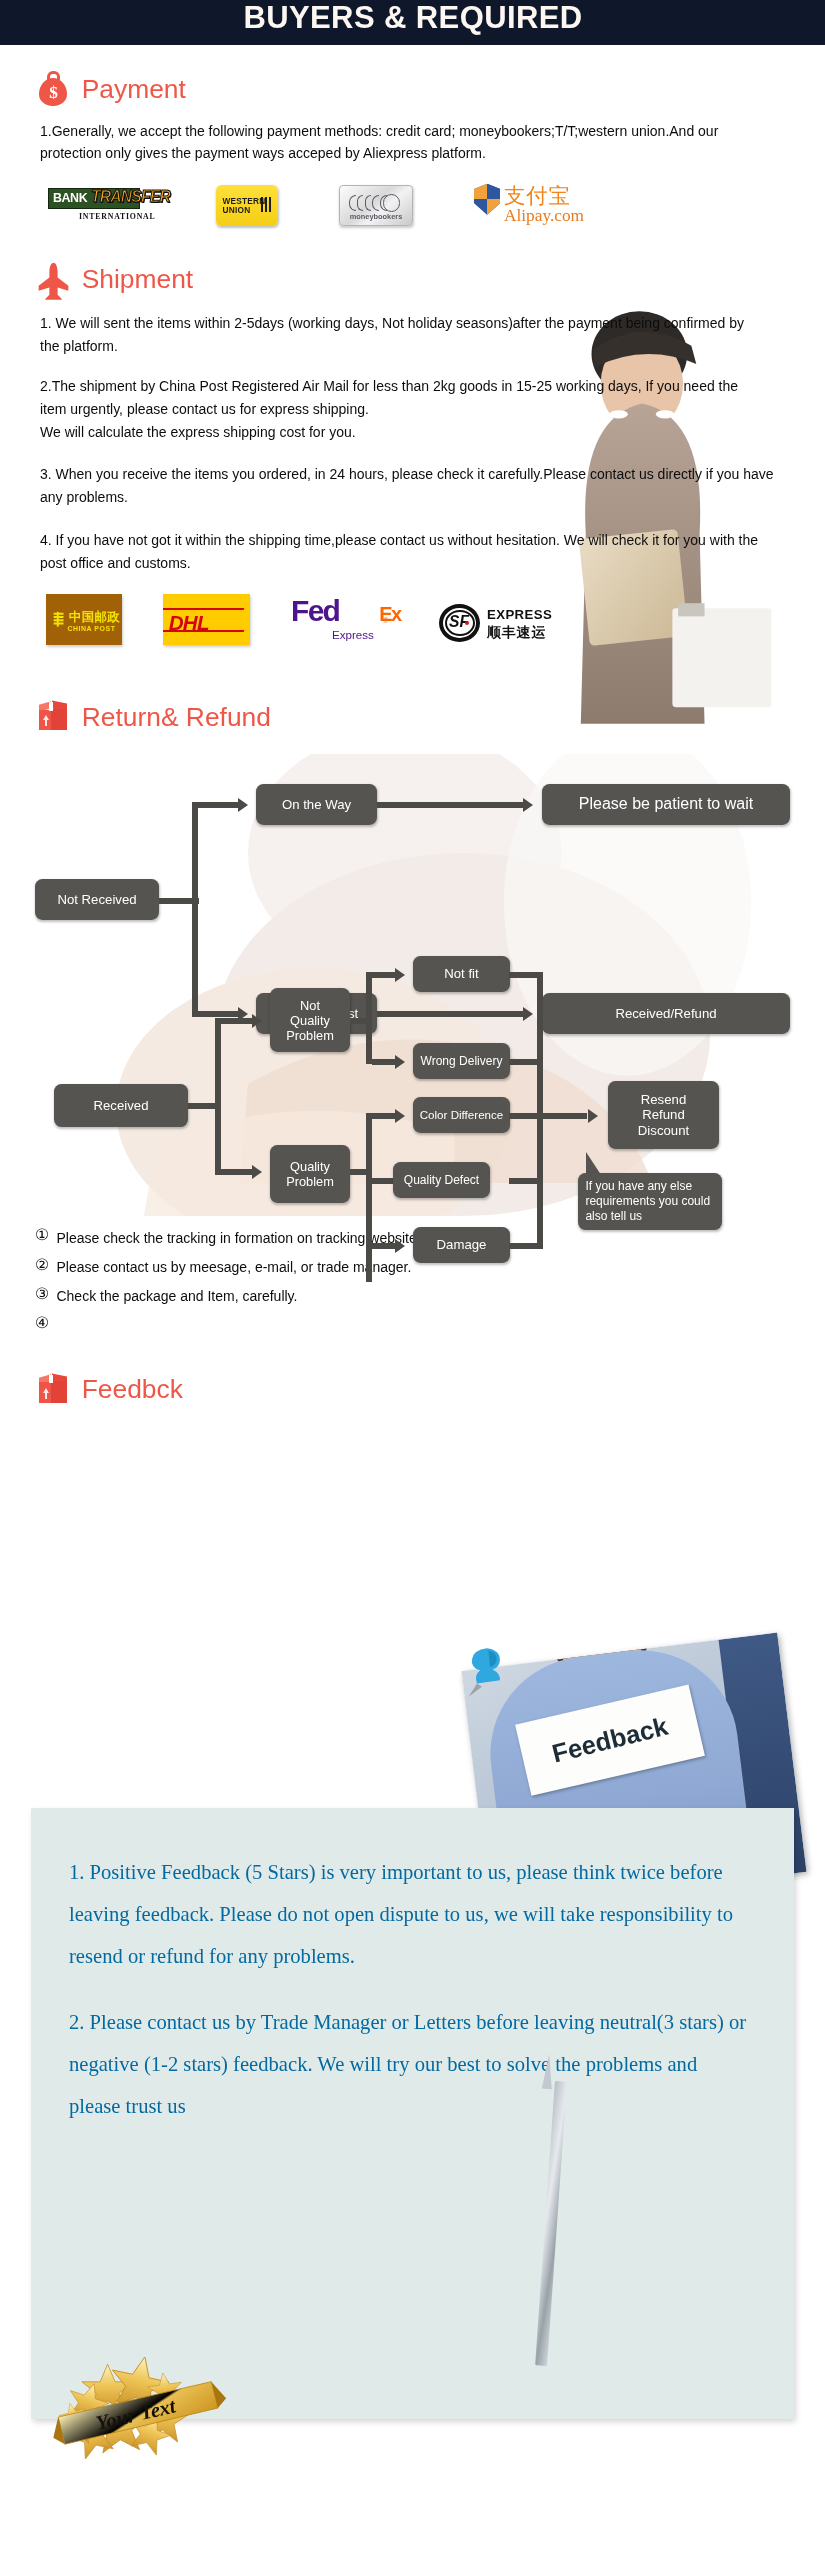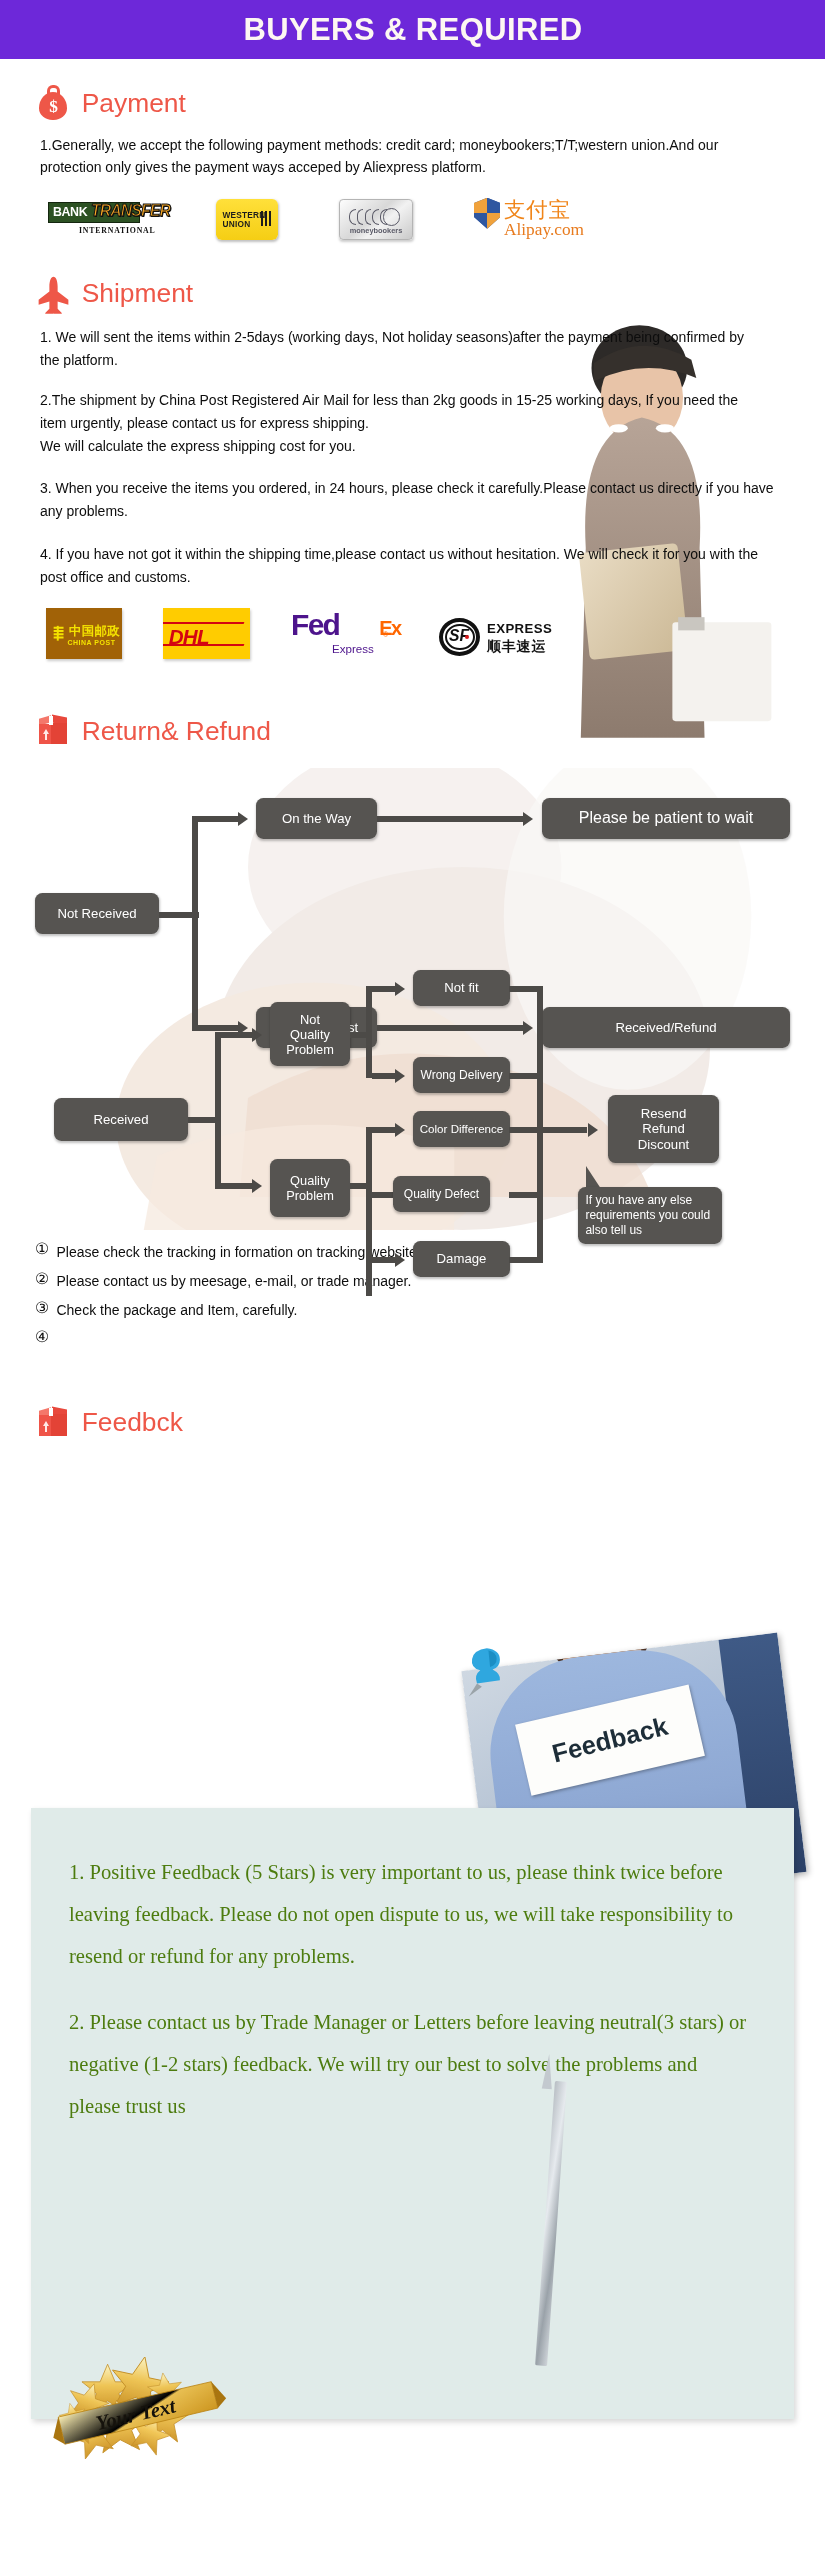--- a/index.html
+++ b/index.html
@@ -6,24 +6,24 @@
   html, body {
     width: 826px;
     background: #ffffff;
     font-family: "Liberation Sans", sans-serif;
   }
   body { width: 826px; height: 2576px; position: relative; overflow: hidden; }
 
   
   .header-banner {
     width: 826px;
-    height: 59px;
-    background: #6d28d9;
+    height: 45px;
+    background: #0f172a;
     display: flex;
-    align-items: center;
+    align-items: flex-start;
     justify-content: center;
   }
   .header-title {
     color: #fdf7f2;
     font-size: 31px;
     font-weight: bold;
     letter-spacing: 0.4px;
     font-family: "Liberation Sans", sans-serif;
   }
 
@@ -285,21 +285,21 @@
     font-size: 10px; margin-top: 2.5px; font-family: "Liberation Sans", sans-serif;
   }
 
   
   .feedback-panel {
     position: absolute; left: 31px; top: 1808px; width: 763px; height: 611px;
     background: #e0ebe9; box-shadow: 1.7px 2.5px 5.8px rgba(0,0,0,.16);
   }
   .fb-text {
     font-family: "Liberation Serif", serif; font-size: 20.6px; line-height: 2.05;
-    color: #4d7c0f;
+    color: #0369a1;
   }
   .fb-para { margin: 0 0 23px 0; }
 
   .feedback-photo {
     position: absolute; left: 475px; top: 1651px; width: 318px; height: 241px;
     transform: rotate(-7deg);
     background: linear-gradient(160deg,#cfd8e2 0%,#b9c6d6 42%,#9fb0c6 100%);
     box-shadow: 1.7px 2.5px 6.6px rgba(0,0,0,.3); overflow: hidden;
   }
   .fb-shirt {
@@ -608,21 +608,21 @@
     <div class="num-item">
       <span class="num-circle" style="border:none;font-size:15.7px;width:auto;margin-top:0;">③</span>
       <span>Check the package and Item, carefully.</span>
     </div>
     <div class="num-item">
       <span class="num-circle" style="border:none;font-size:15.7px;width:auto;margin-top:0;">④</span>
     </div>
   </div>
 </div>
 
-<div style="margin-top:59px;">
+<div style="margin-top:40px;">
   <div class="section-head">
     <span class="sec-icon icon-box">
       <span class="lid-l"></span>
         <span class="lid-r"></span>
       <span class="body-l"></span>
         <span class="body-r"></span>
       <span class="notch"></span>
         <span class="arrow"></span>
         <span class="arrow-stem"></span>
     </span>

